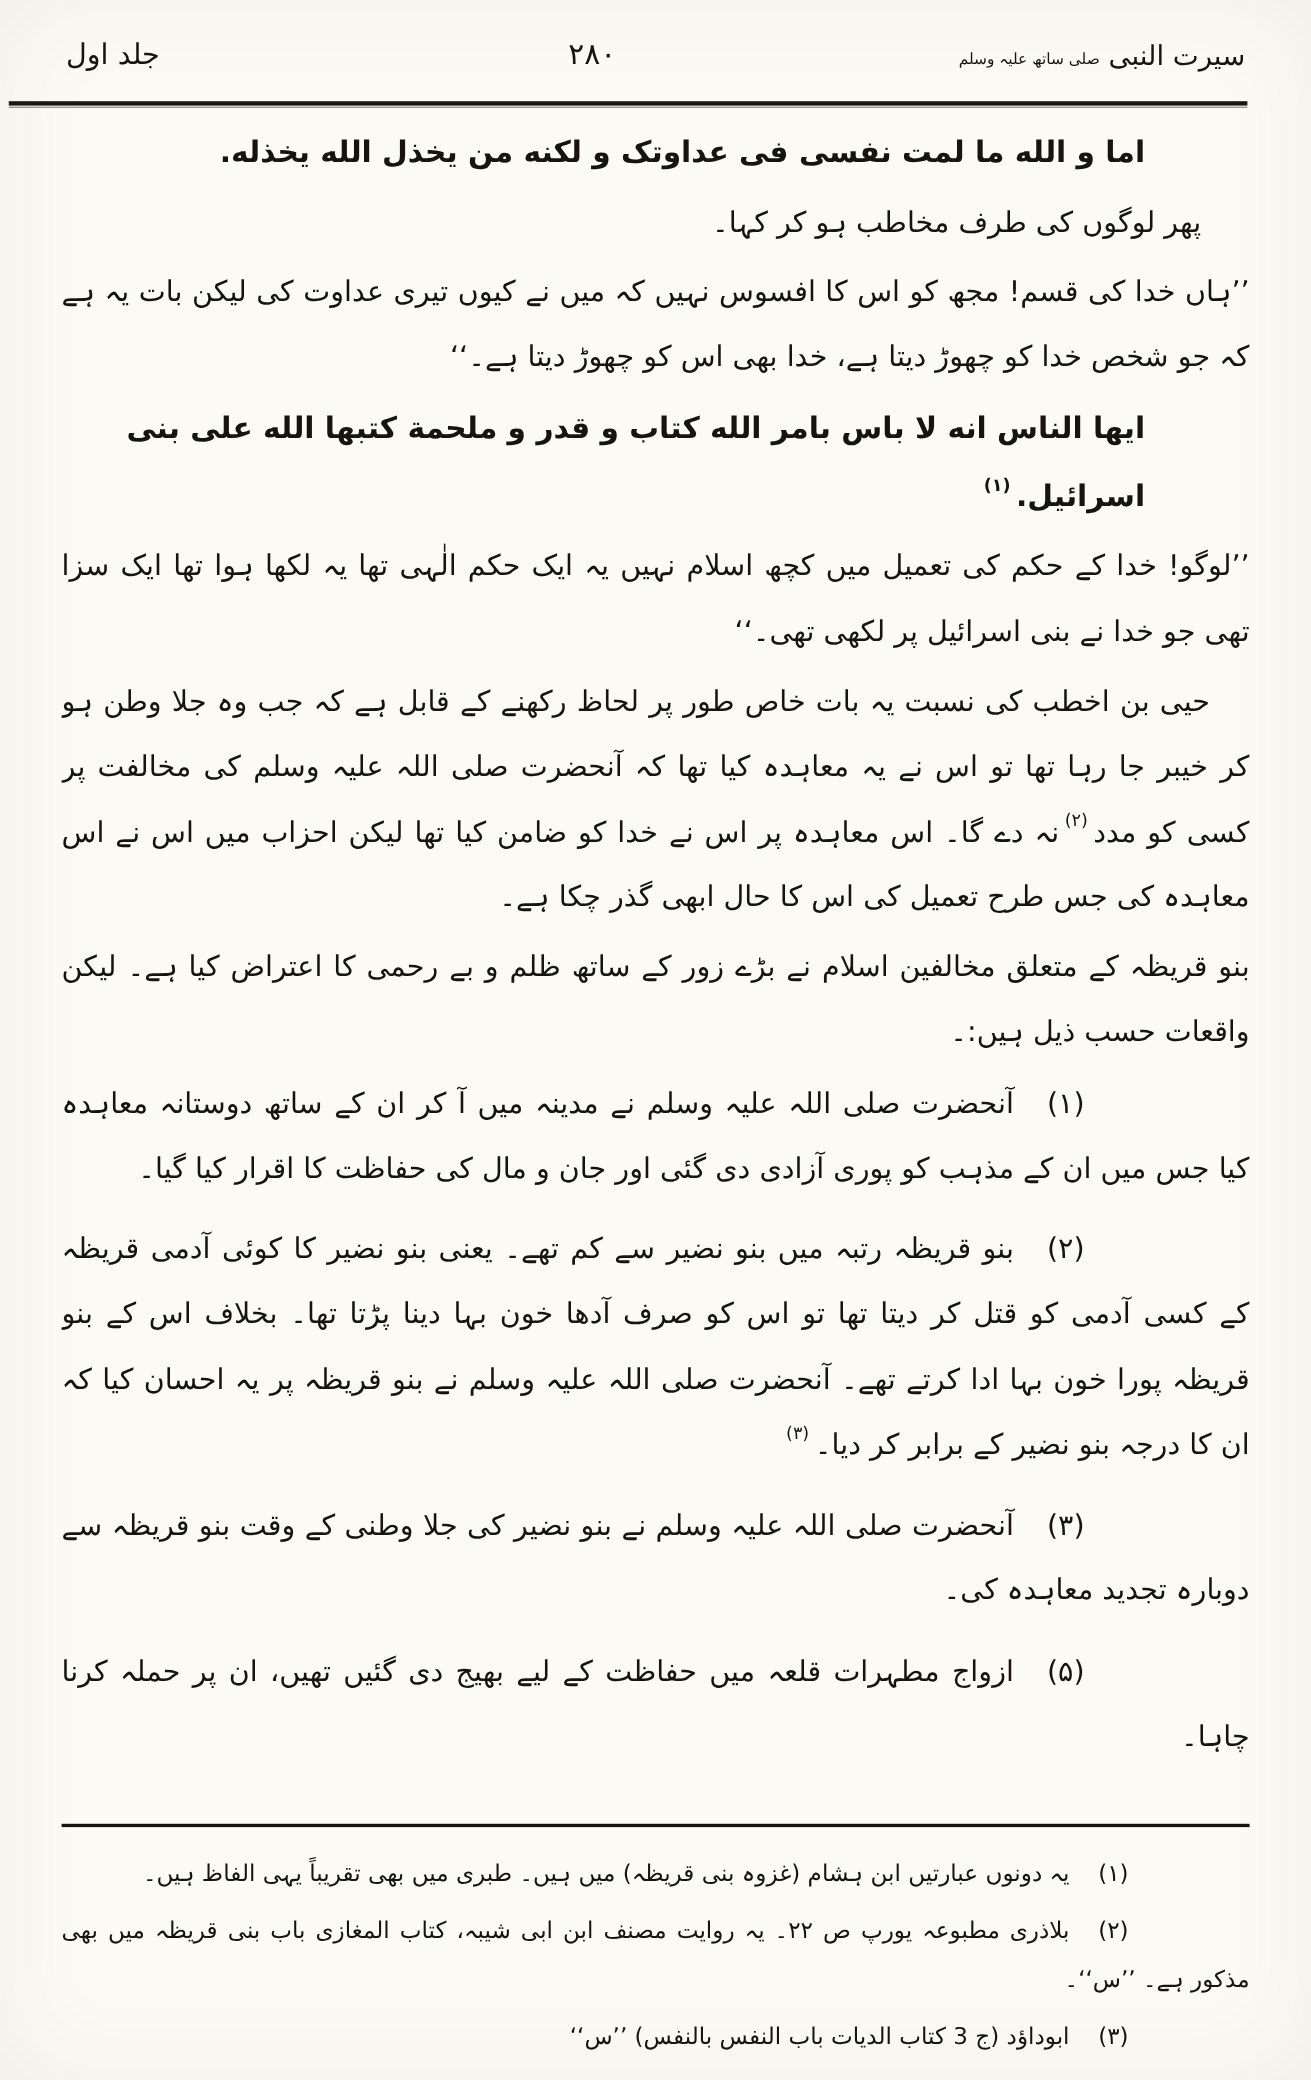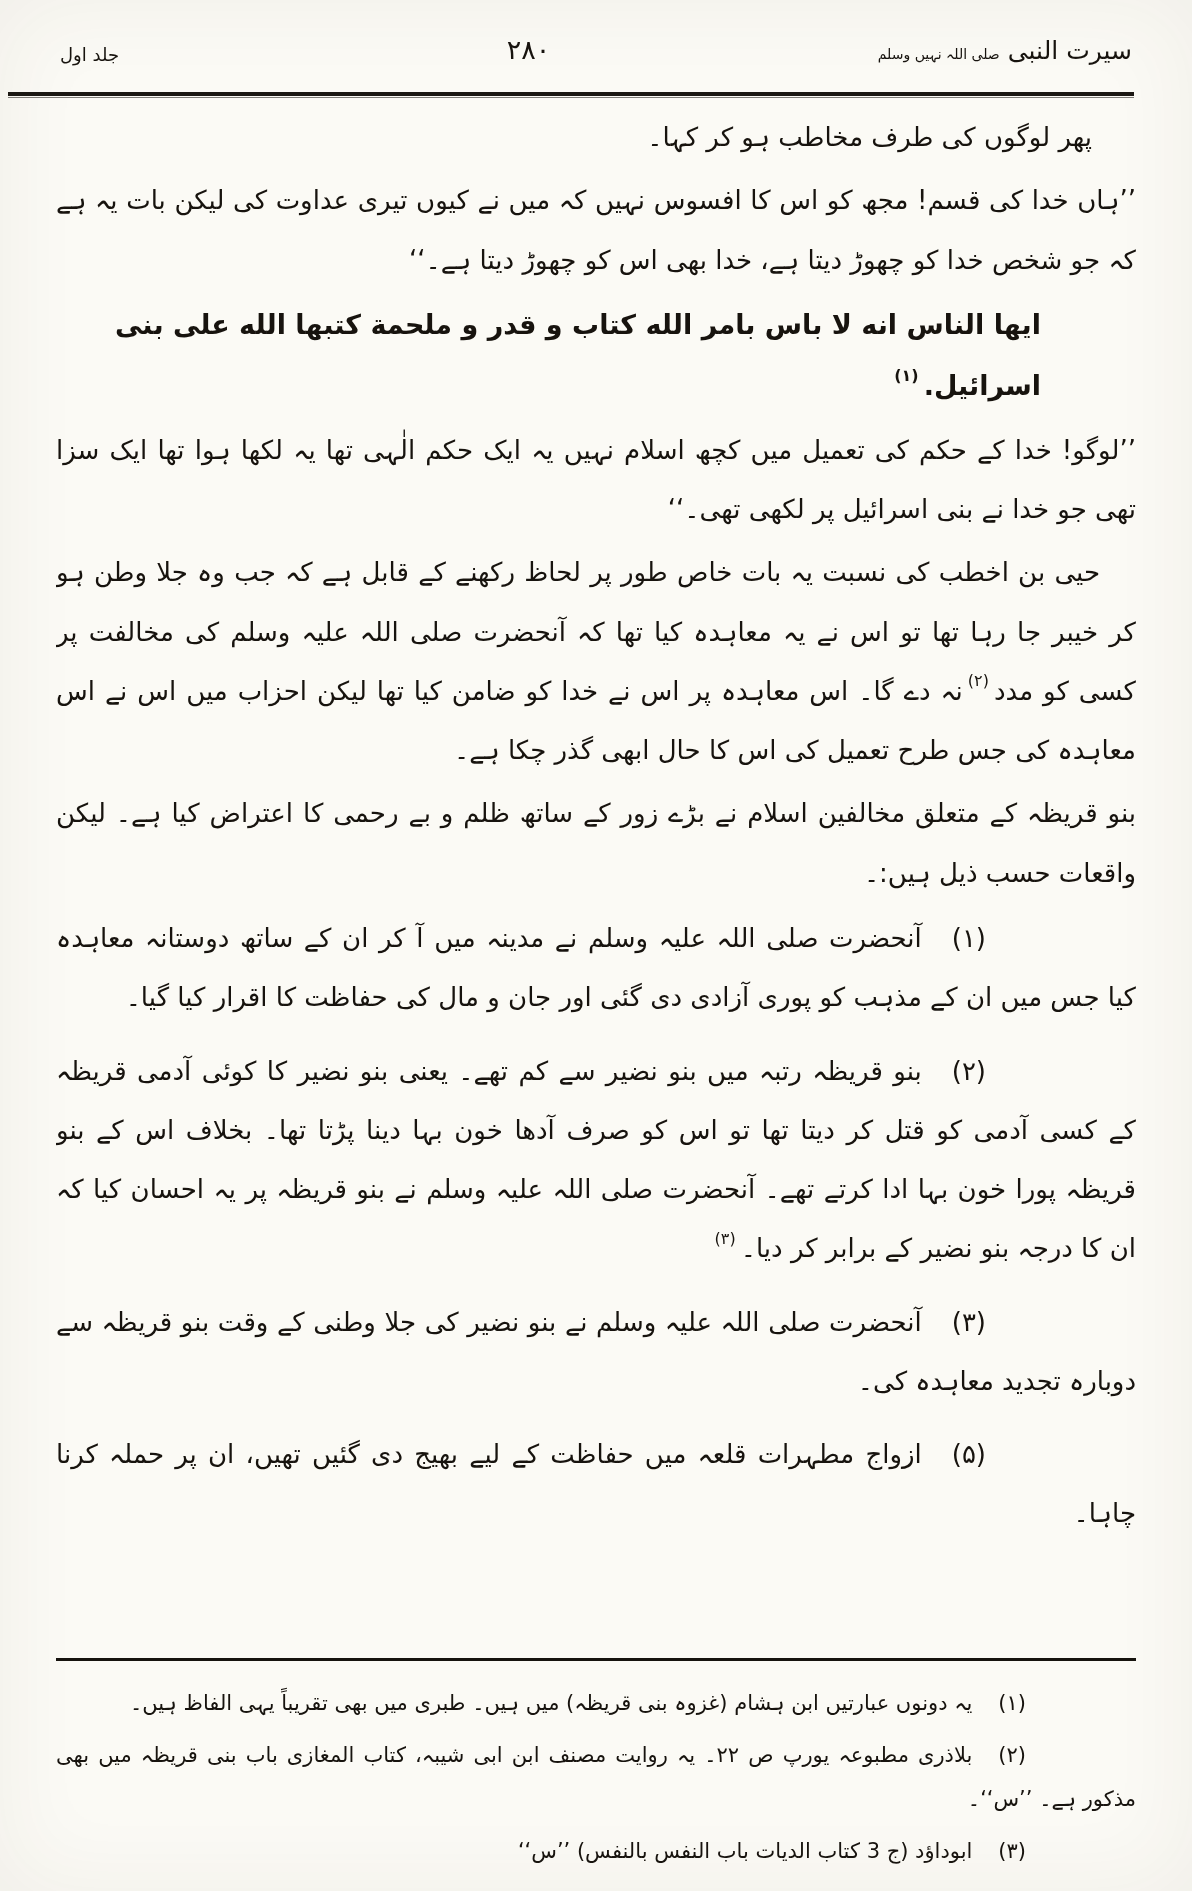--- a/index.html
+++ b/index.html
@@ -16,21 +16,21 @@
   }
   
   .hdr{
     position:absolute;top:34px;right:60px;left:60px;
     display:flex;justify-content:space-between;align-items:flex-end;
     font-size:25px;
   }
   .hdr .title-wrap{display:flex;align-items:flex-end;gap:8px;}
   .hdr .honorific{font-size:14px;line-height:1;padding-bottom:4px;}
   .hdr .pageno{font-size:27px;letter-spacing:2px;transform:translatex(30px);text-align:center;}
-  .hdr .vol{font-size:18px;}
+  .hdr .vol{font-size:26px;}
   .hdr-rule{
     position:absolute;top:92px;left:8px;right:58px;
     border-top:4px solid #1b1813;
   }
   .hdr-rule:after{
     content:"";display:block;border-top:1px solid #1b1813;margin-top:1px;opacity:.55;
   }
   
   .content{
     position:absolute;top:104px;right:56px;left:56px;height:1552px;
@@ -62,29 +62,30 @@
   .footnote .num{margin-left:26px;white-space:nowrap;}
 </style>
 </head>
 <body>
 
 <div class="page">
 
   <header class="hdr">
     <div class="title-wrap">
       <span>سیرت النبی</span>
-      <span class="honorific">صلی اللہ نہیں وسلم</span>
+      <span class="honorific">صلی ساتھ علیہ وسلم</span>
     </div>
     <div class="pageno">۲۸۰</div>
     <div class="vol">جلد اول</div>
   </header>
   <div class="hdr-rule"></div>
 
   <main class="content">
 
+    <p class="arabic">اما و الله ما لمت نفسی فی عداوتک و لکنه من یخذل الله یخذله.</p>
 
     <p class="para indent-md">پھر لوگوں کی طرف مخاطب ہو کر کہا۔</p>
 
     <p class="para">’’ہاں خدا کی قسم! مجھ کو اس کا افسوس نہیں کہ میں نے کیوں تیری عداوت کی لیکن بات یہ ہے کہ جو شخص خدا کو چھوڑ دیتا ہے، خدا بھی اس کو چھوڑ دیتا ہے۔‘‘</p>
 
     <p class="arabic">
       <span>ایها الناس انه لا باس بامر الله کتاب و قدر و ملحمة کتبها الله علی بنی اسرائیل.</span><sup class="fn-mark">(۱)</sup>
     </p>
 
     <p class="para">’’لوگو! خدا کے حکم کی تعمیل میں کچھ اسلام نہیں یہ ایک حکم الٰہی تھا یہ لکھا ہوا تھا ایک سزا تھی جو خدا نے بنی اسرائیل پر لکھی تھی۔‘‘</p>

